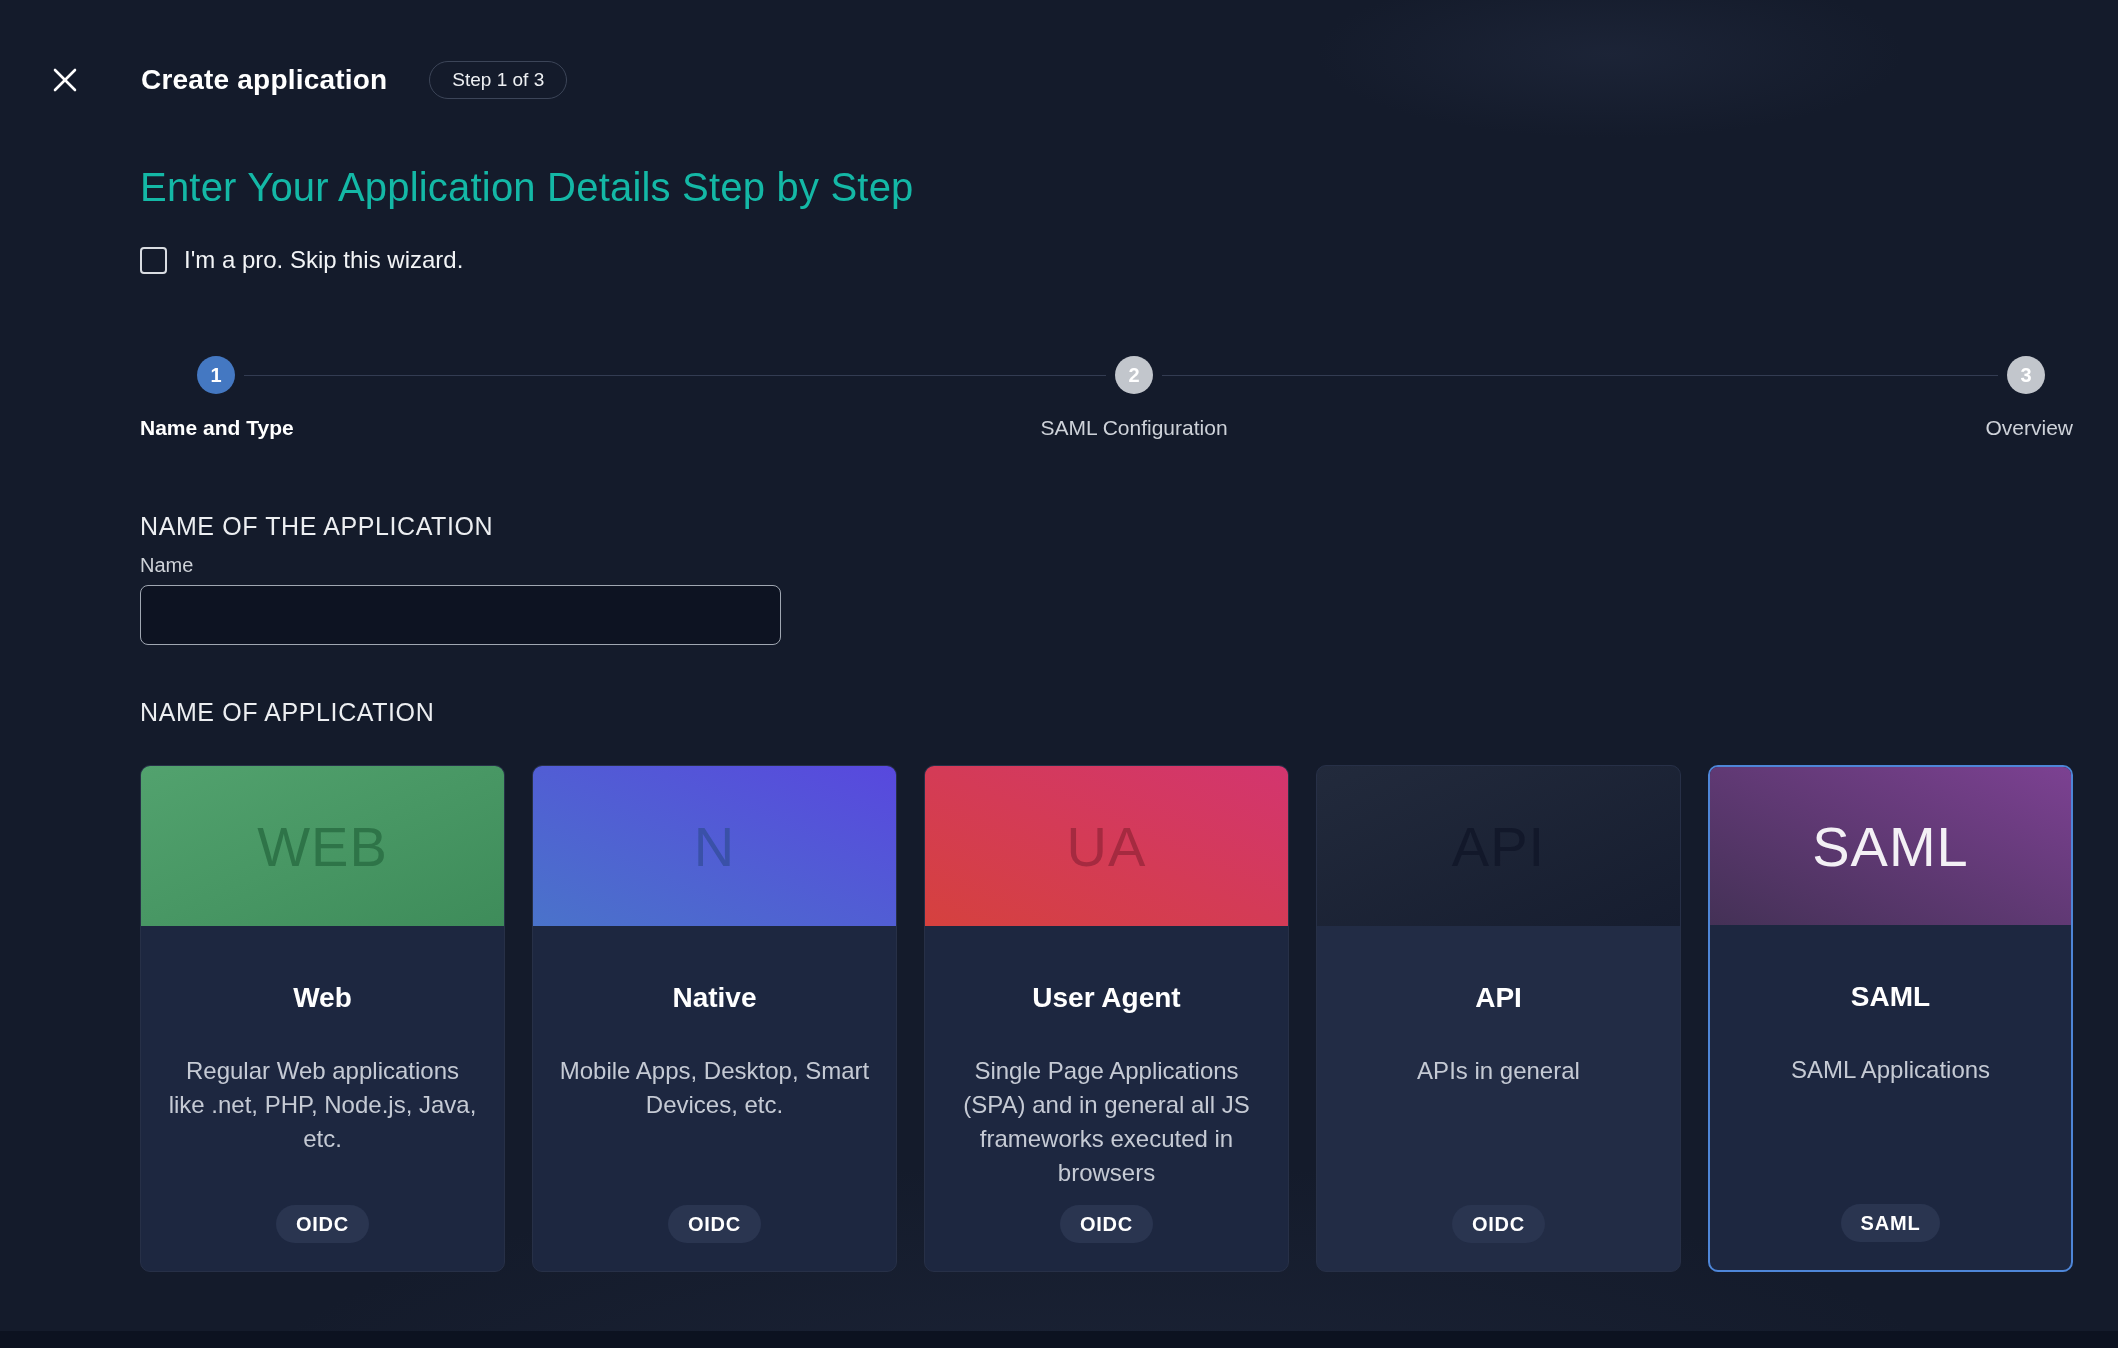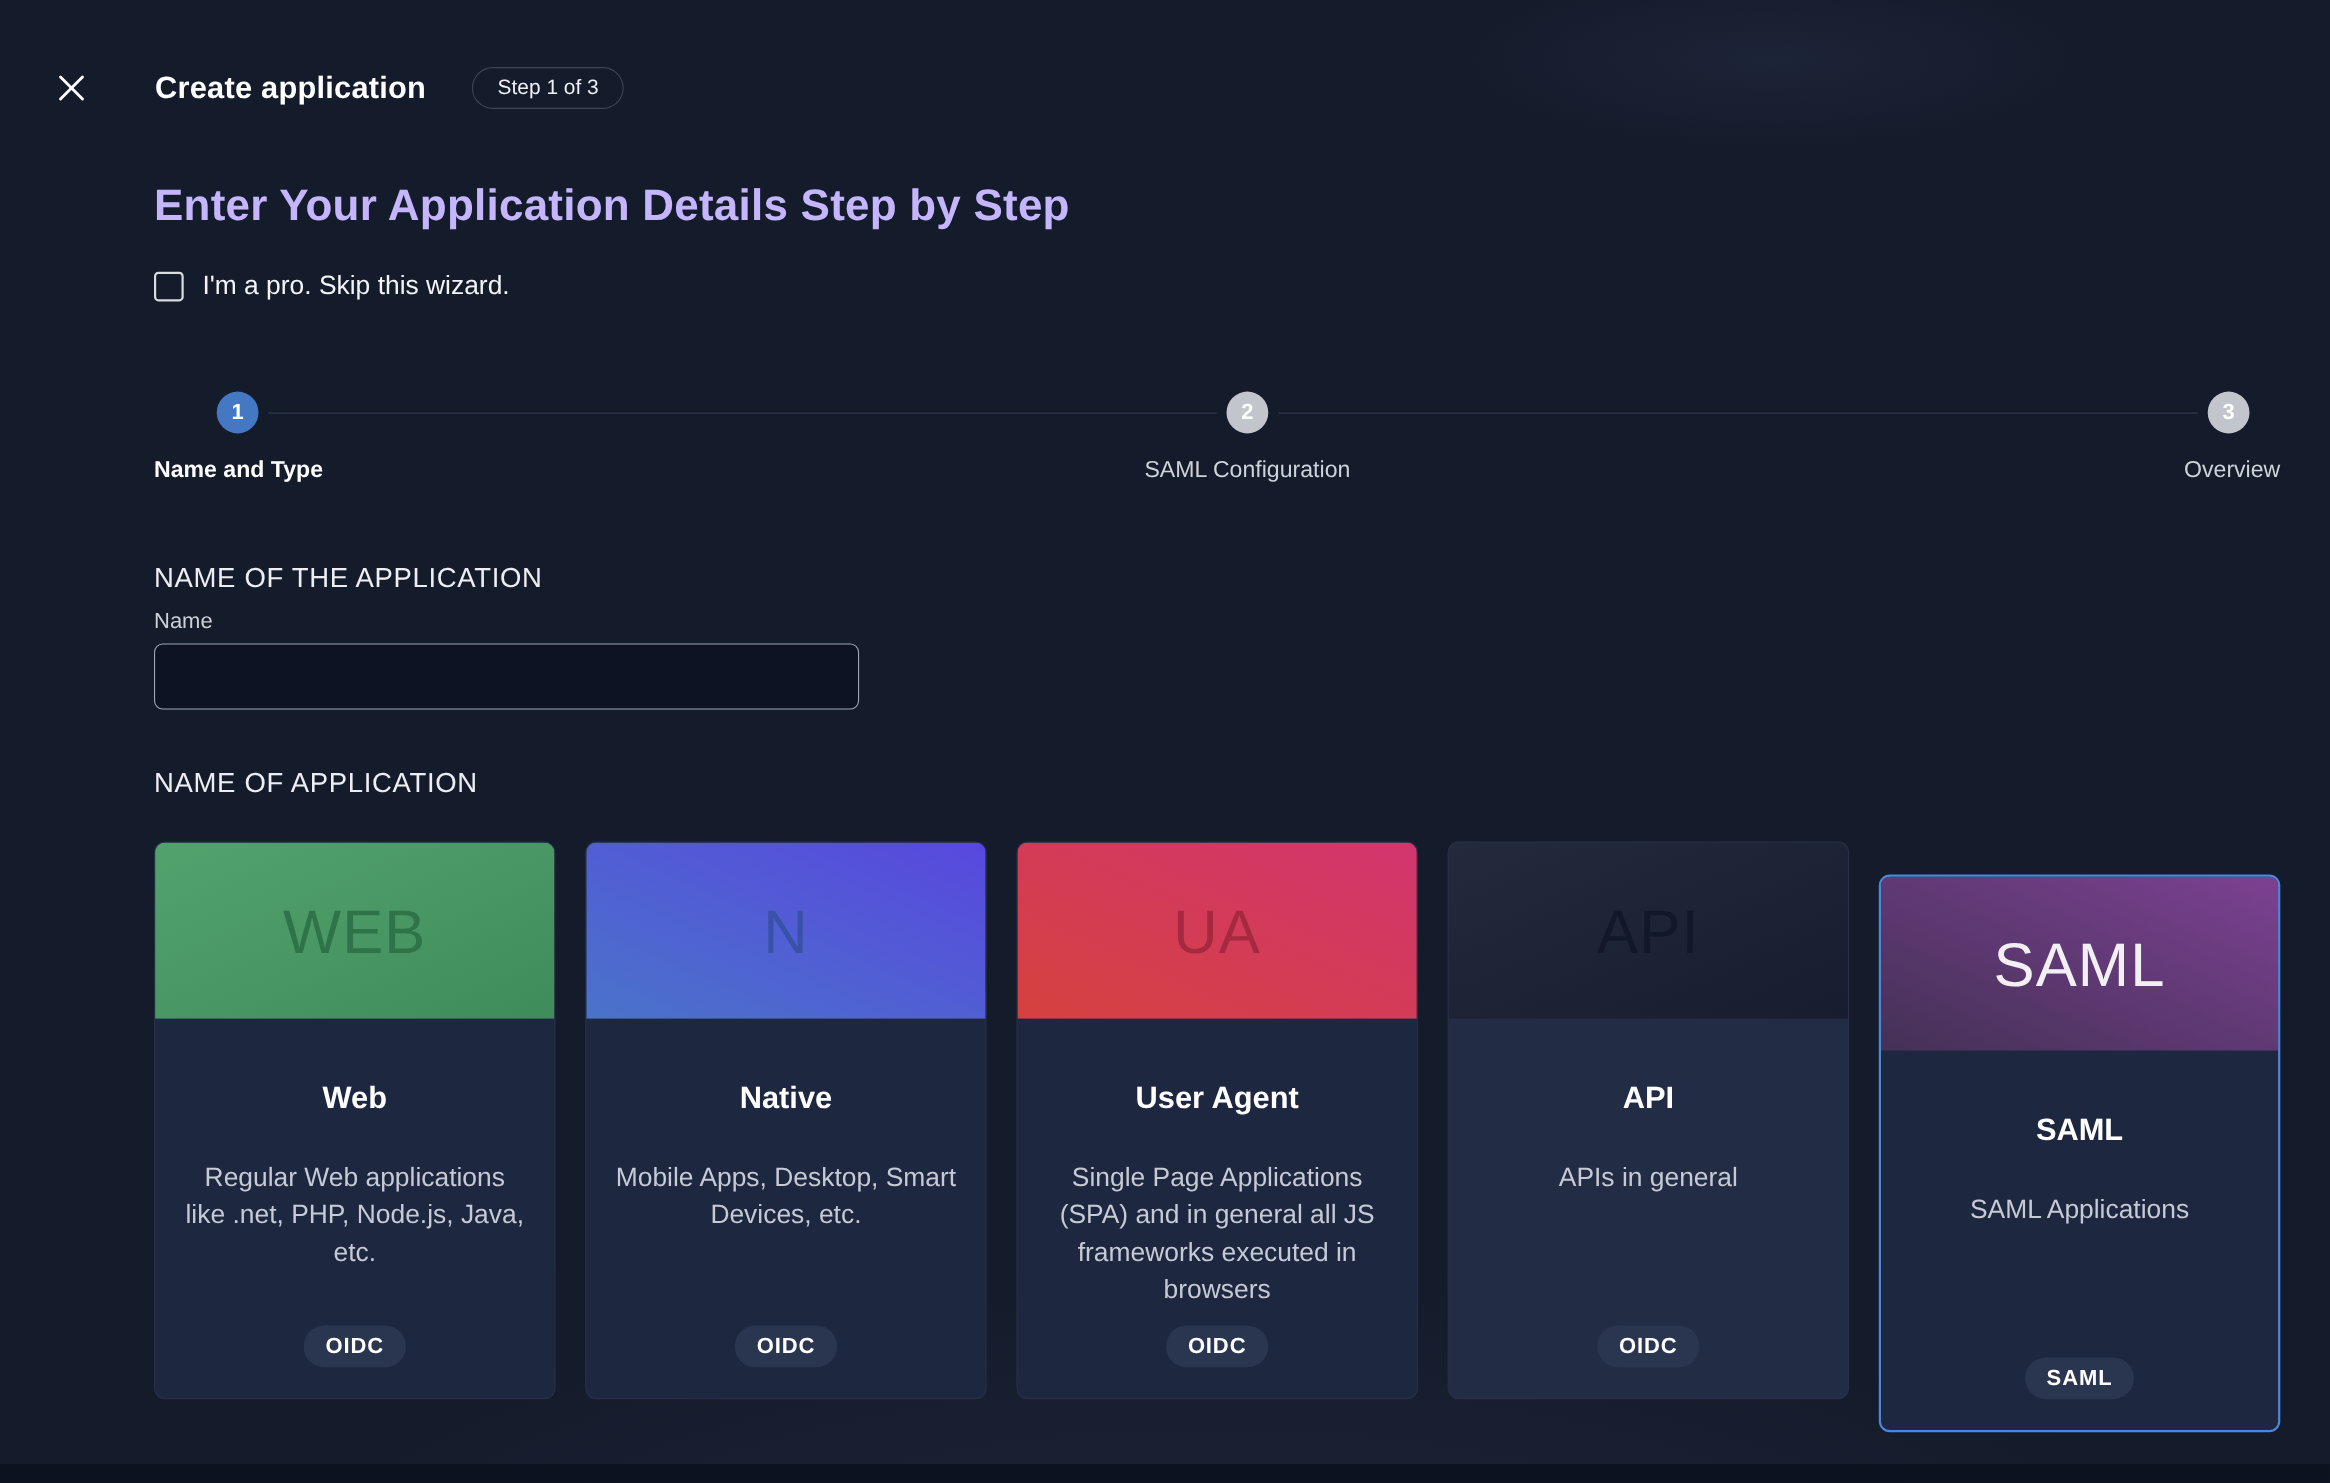--- a/index.html
+++ b/index.html
@@ -42,21 +42,21 @@
     margin-left: 42px;
     border: 1px solid #3c4558; border-radius: 19px;
     height: 38px; display: inline-flex; align-items: center;
     padding: 0 22px; font-size: 19px; color: #eef0f3; font-weight: 400;
   }
 
   .content { position: relative; padding: 0 45px 0 140px; }
 
   h1.wizard-heading {
     margin-top: 60px;
-    font-size: 40px; font-weight: 700; color: #c4b5fd; letter-spacing: 0.2px;
+    font-size: 40px; font-weight: 400; color: #14b8a6; letter-spacing: 0.2px;
   }
 
   .skip-row {
     margin-top: 36px; display: flex; align-items: center; gap: 17px;
     width: fit-content; cursor: pointer;
   }
   .checkbox {
     width: 27px; height: 27px; border: 2px solid #d9dce1; border-radius: 4px;
     background: transparent; flex: 0 0 auto;
   }
@@ -206,21 +206,21 @@
         <div class="card" style="background: rgb(34, 44, 69);">
           <div class="card-header" style="background: linear-gradient(to right bottom, rgb(34, 42, 60), rgb(22, 29, 47));">
             <span class="card-letter" style="color: rgb(18, 24, 42);">API</span>
           </div>
           <div class="card-body">
             <div class="card-title">API</div>
             <div class="card-desc">APIs in general</div>
             <span class="card-badge">OIDC</span>
           </div>
         </div>
-        <div class="card selected" style="background: rgb(29, 39, 64); margin-top: 30px;">
+        <div class="card selected" style="background: rgb(29, 39, 64);">
           <div class="card-header" style="background: linear-gradient(to right top, rgb(68, 49, 86), rgb(124, 65, 146));">
             <span class="card-letter" style="color: rgb(243, 240, 245);">SAML</span>
           </div>
           <div class="card-body">
             <div class="card-title">SAML</div>
             <div class="card-desc">SAML Applications</div>
             <span class="card-badge">SAML</span>
           </div>
         </div>
       </div>

